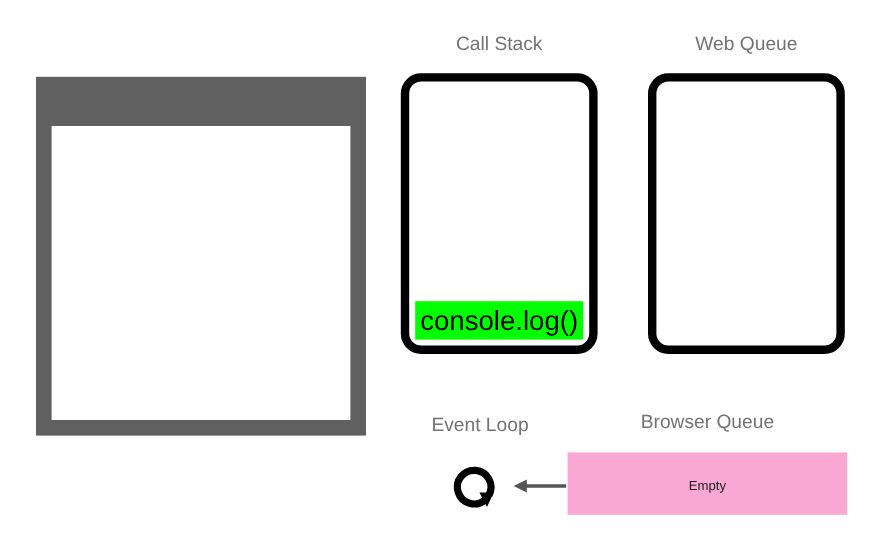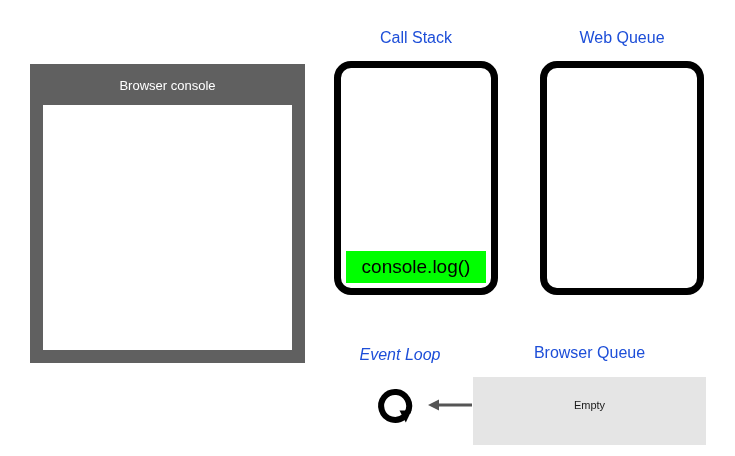--- a/index.html
+++ b/index.html
@@ -43,21 +43,21 @@
     width: 249px;
     height: 245px;
     background: #ffffff;
   }
 
   
   .stack-label {
     position: absolute;
     text-align: center;
     font-size: 16px;
-    color: #1d4ed8;
+    color: #737373;
     line-height: 20px;
     white-space: nowrap;
   }
   .rounded-box {
     position: absolute;
     background: #ffffff;
     border: 7px solid #000000;
     border-radius: 17px;
     box-sizing: border-box;
   }
@@ -70,37 +70,37 @@
   #call-stack-frames {
     position: absolute;
     left: 0; right: 0; bottom: 0;
     display: flex;
     flex-direction: column-reverse;
     padding: 5px;
   }
   .stack-frame {
     background: #00ff00;
     color: #000000;
-    font-size: 19px;
+    font-size: 23px;
     line-height: 32px;
     height: 32px;
     text-align: center;
     width: 100%;
     box-sizing: border-box;
   }
 
   #web-apis-label { left: 540px; top: 28px; width: 164px; }
   #web-apis-box {
     left: 540px; top: 61px;
     width: 164px; height: 234px;
   }
 
   
   #event-loop-label {
-    left: 345px; top: 345px; width: 110px; font-style: italic;
+    left: 345px; top: 345px; width: 110px;
   }
   #event-loop-icon {
     position: absolute;
     left: 373px;
     top: 380px;
     width: 48px;
     height: 48px;
   }
   #event-loop-arrow {
     position: absolute;
@@ -112,38 +112,37 @@
 
   
   #callback-queue-label {
     left: 473px; top: 343px; width: 233px;
   }
   #callback-queue-box {
     position: absolute;
     left: 473px;
     top: 377px;
     width: 233px;
-    height: 68px;
-    background: #e5e5e5;
+    height: 52px;
+    background: #f9a8d4;
   }
   #callback-queue-status {
     position: absolute;
     left: 0; right: 0;
     top: 21px;
     text-align: center;
     font-size: 11px;
     color: #1a1a1a;
     line-height: 14px;
   }
 </style>
 </head>
 <body>
 
 <div id="browser-console">
-  <div id="browser-console-title">Browser console</div>
   <div id="browser-console-output"></div>
 </div>
 
 <div class="stack-label" id="call-stack-label">Call Stack</div>
 
 <div class="rounded-box" id="call-stack-box">
   <div id="call-stack-frames">
     <div class="stack-frame">console.log()</div>
   </div>
 </div>

